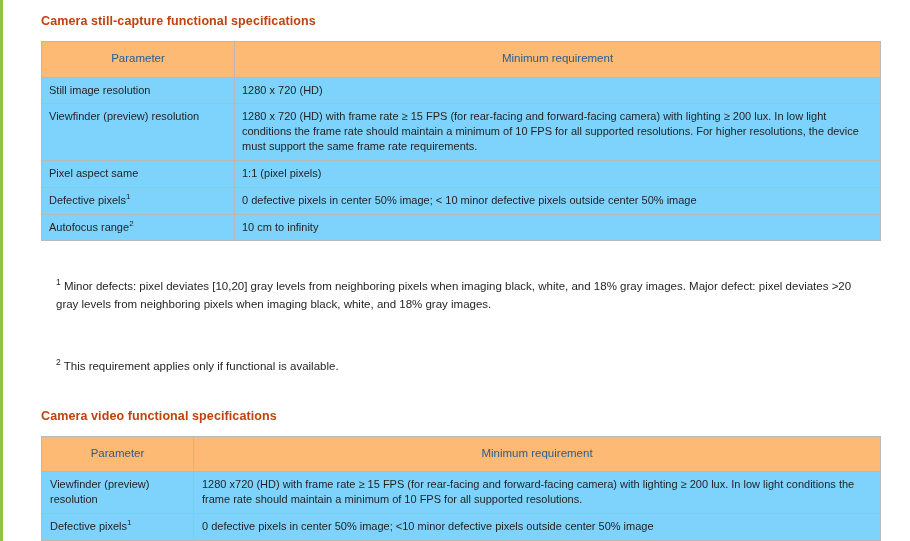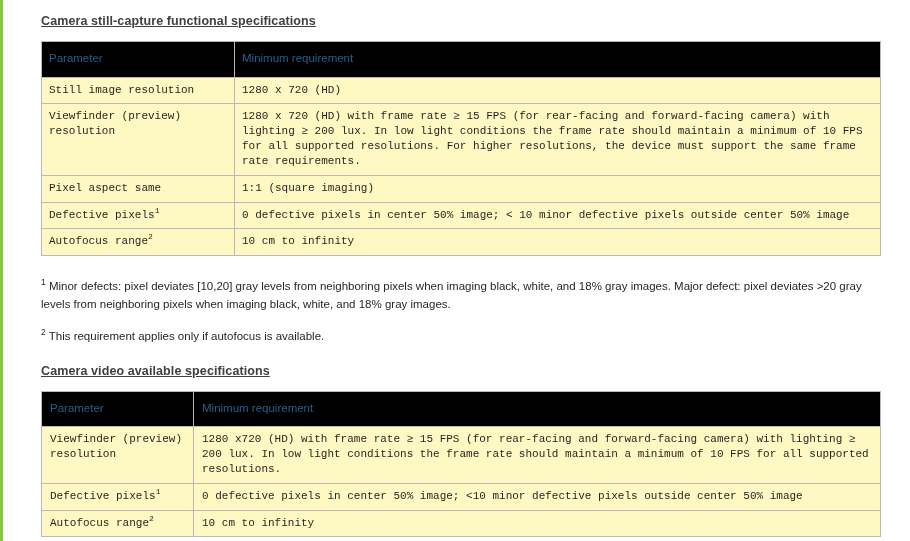--- a/index.html
+++ b/index.html
@@ -23,65 +23,64 @@
     box-sizing: border-box;
     border-left: 3px solid #8cc63e;
     background: #ffffff;
   }
   .content {
     padding: 14px 30px 0 38px;
   }
   h2.section-title {
     font-size: 12.5px;
     font-weight: bold;
-    color: #404040;
+    color: #c2410c;
     margin: 0 0 13px 0;
     letter-spacing: 0.1px;
-    text-decoration: underline;
   }
   table.spec {
     border-collapse: collapse;
     width: 840px;
     table-layout: fixed;
   }
   table.spec th, table.spec td {
     border: 1px solid #b9b9b9;
     vertical-align: top;
     padding: 5px 7px 6px 7px;
     font-size: 11px;
     line-height: 1.35;
   }
   table.spec thead th {
-    background: #000000;
+    background: #fdba74;
     color: #2a5d8f;
     font-weight: normal;
     font-size: 11.5px;
     padding-top: 9px;
     padding-bottom: 10px;
-    text-align: left;
+    text-align: center;
     margin-top: 28px;
   }
   table.spec thead th.col-param { width: 178px; }
   table.spec tbody td.col-param { width: 178px; }
-  table.spec tbody td { background: #fef9c3; font-family: Liberation Mono, monospace; }
+  table.spec tbody td { background: #7dd3fc; }
   table.spec.video thead th.col-param { width: 135px; }
   table.spec.video tbody td.col-param { width: 135px; }
   table.spec.video th, table.spec.video td {
     padding: 5px 8px 6px 8px;
   }
   table.spec.video thead th { padding-top: 9px; padding-bottom: 10px; }
   sup {
     font-size: 8px;
     vertical-align: super;
     line-height: 0;
   }
   .footnote {
     font-size: 11.5px;
     line-height: 1.55;
-    margin: 0;
+    margin: 15px;
     color: #231f20;
   }
   .footnote .fn-mark {
     font-size: 8.5px;
     vertical-align: super;
     line-height: 0;
   }
   .gap-1 { height: 22px; }
   .gap-2 { height: 14px; }
   .gap-3 { height: 18px; }
@@ -106,44 +105,44 @@
         <tr>
           <td class="col-param"><span>Still image resolution</span><sup></sup></td>
           <td>1280 x 720 (HD)</td>
         </tr>
         <tr>
           <td class="col-param"><span>Viewfinder (preview) resolution</span><sup></sup></td>
           <td>1280 x 720 (HD) with frame rate ≥ 15 FPS (for rear-facing and forward-facing camera) with lighting ≥ 200 lux. In low light conditions the frame rate should maintain a minimum of 10 FPS for all supported resolutions. For higher resolutions, the device must support the same frame rate requirements.</td>
         </tr>
         <tr>
           <td class="col-param"><span>Pixel aspect same</span><sup></sup></td>
-          <td>1:1 (square imaging)</td>
+          <td>1:1 (pixel pixels)</td>
         </tr>
         <tr>
           <td class="col-param"><span>Defective pixels</span><sup>1</sup></td>
           <td>0 defective pixels in center 50% image; &lt; 10 minor defective pixels outside center 50% image</td>
         </tr>
         <tr>
           <td class="col-param"><span>Autofocus range</span><sup>2</sup></td>
           <td>10 cm to infinity</td>
         </tr>
       </tbody>
     </table>
 
     <div class="gap-1"></div>
 
     <p class="footnote"><span class="fn-mark">1</span><span> Minor defects: pixel deviates [10,20] gray levels from neighboring pixels when imaging black, white, and 18% gray images. Major defect: pixel deviates &gt;20 gray levels from neighboring pixels when imaging black, white, and 18% gray images.</span></p>
 
     <div class="gap-2"></div>
 
-    <p class="footnote"><span class="fn-mark">2</span><span> This requirement applies only if autofocus is available.</span></p>
+    <p class="footnote"><span class="fn-mark">2</span><span> This requirement applies only if functional is available.</span></p>
 
     <div class="gap-3"></div>
 
-    <h2 class="section-title video-title">Camera video available specifications</h2>
+    <h2 class="section-title video-title">Camera video functional specifications</h2>
 
     <table class="spec video">
       <thead>
         <tr>
           <th class="col-param">Parameter</th>
           <th>Minimum requirement</th>
         </tr>
       </thead>
       <tbody>
         <tr>

